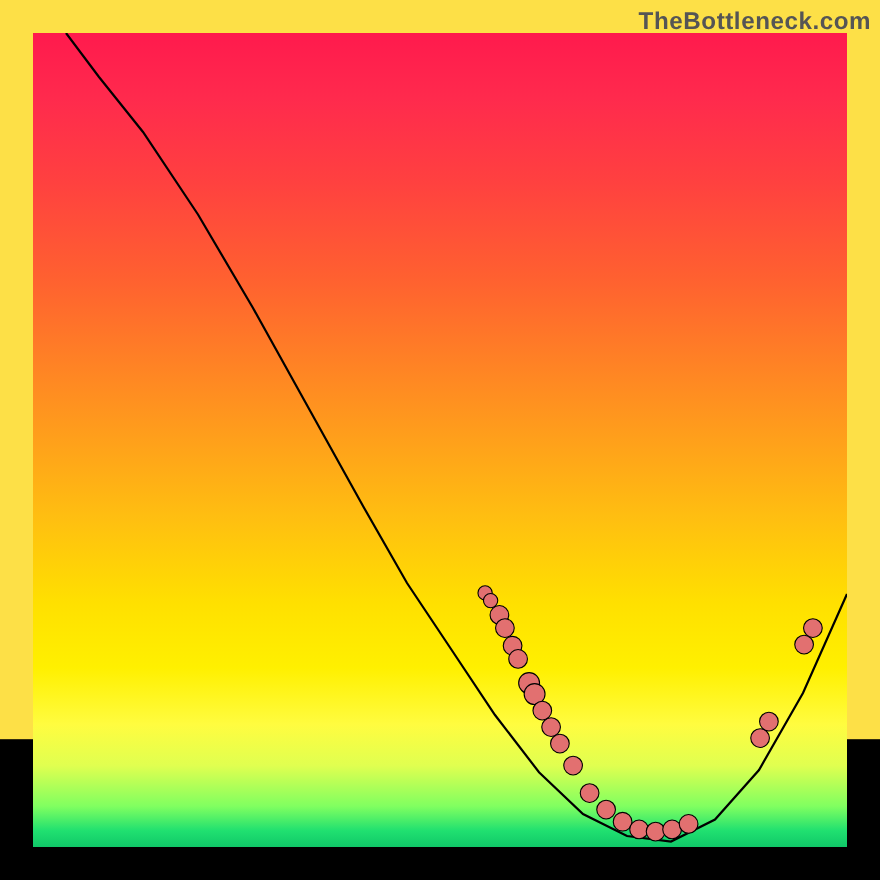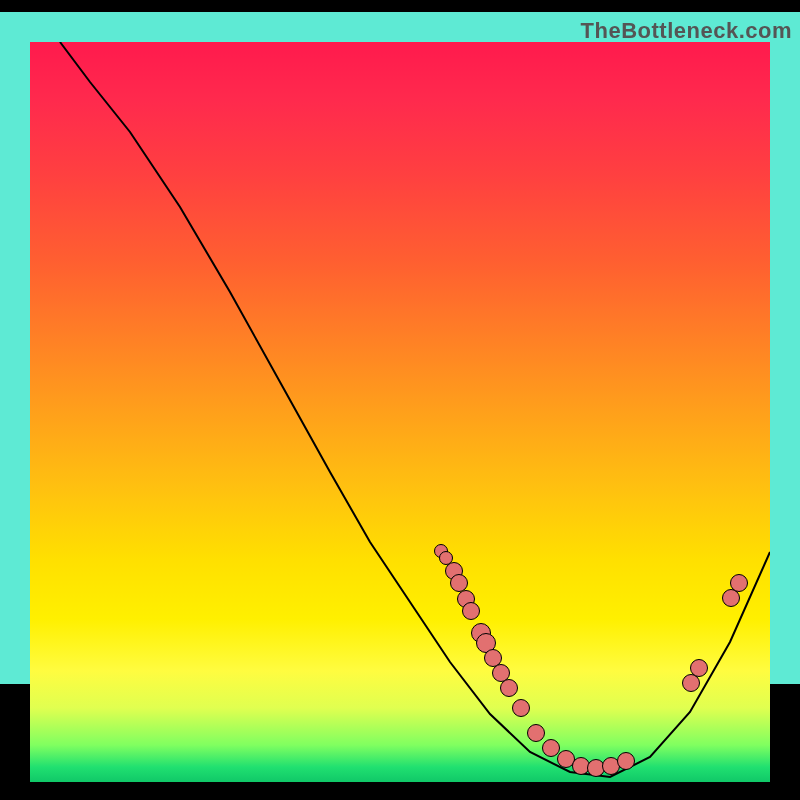--- a/index.html
+++ b/index.html
@@ -1,16 +1,16 @@
 <!DOCTYPE html>
 <html><head>
 <meta charset="utf-8">
 <style>
   html,body{margin:0;padding:0;width:800px;height:800px;background:#000;overflow:hidden}
-  .frame{position:absolute;left:0;top:12px;width:800px;height:672px;background:#5eead4}
+  .frame{position:absolute;left:0;top:0;width:800px;height:672px;background:#fde047}
   .plot{position:absolute;left:30px;top:30px;width:740px;height:740px;overflow:hidden}
   .grad{position:absolute;left:0;top:0;width:740px;height:740px;
     background:linear-gradient(to bottom,
       #ff1a4d 0%,
       #ff2a4d 8%,
       #ff4040 18%,
       #ff6030 30%,
       #ff9020 45%,
       #ffc010 60%,
       #ffe000 70%,

